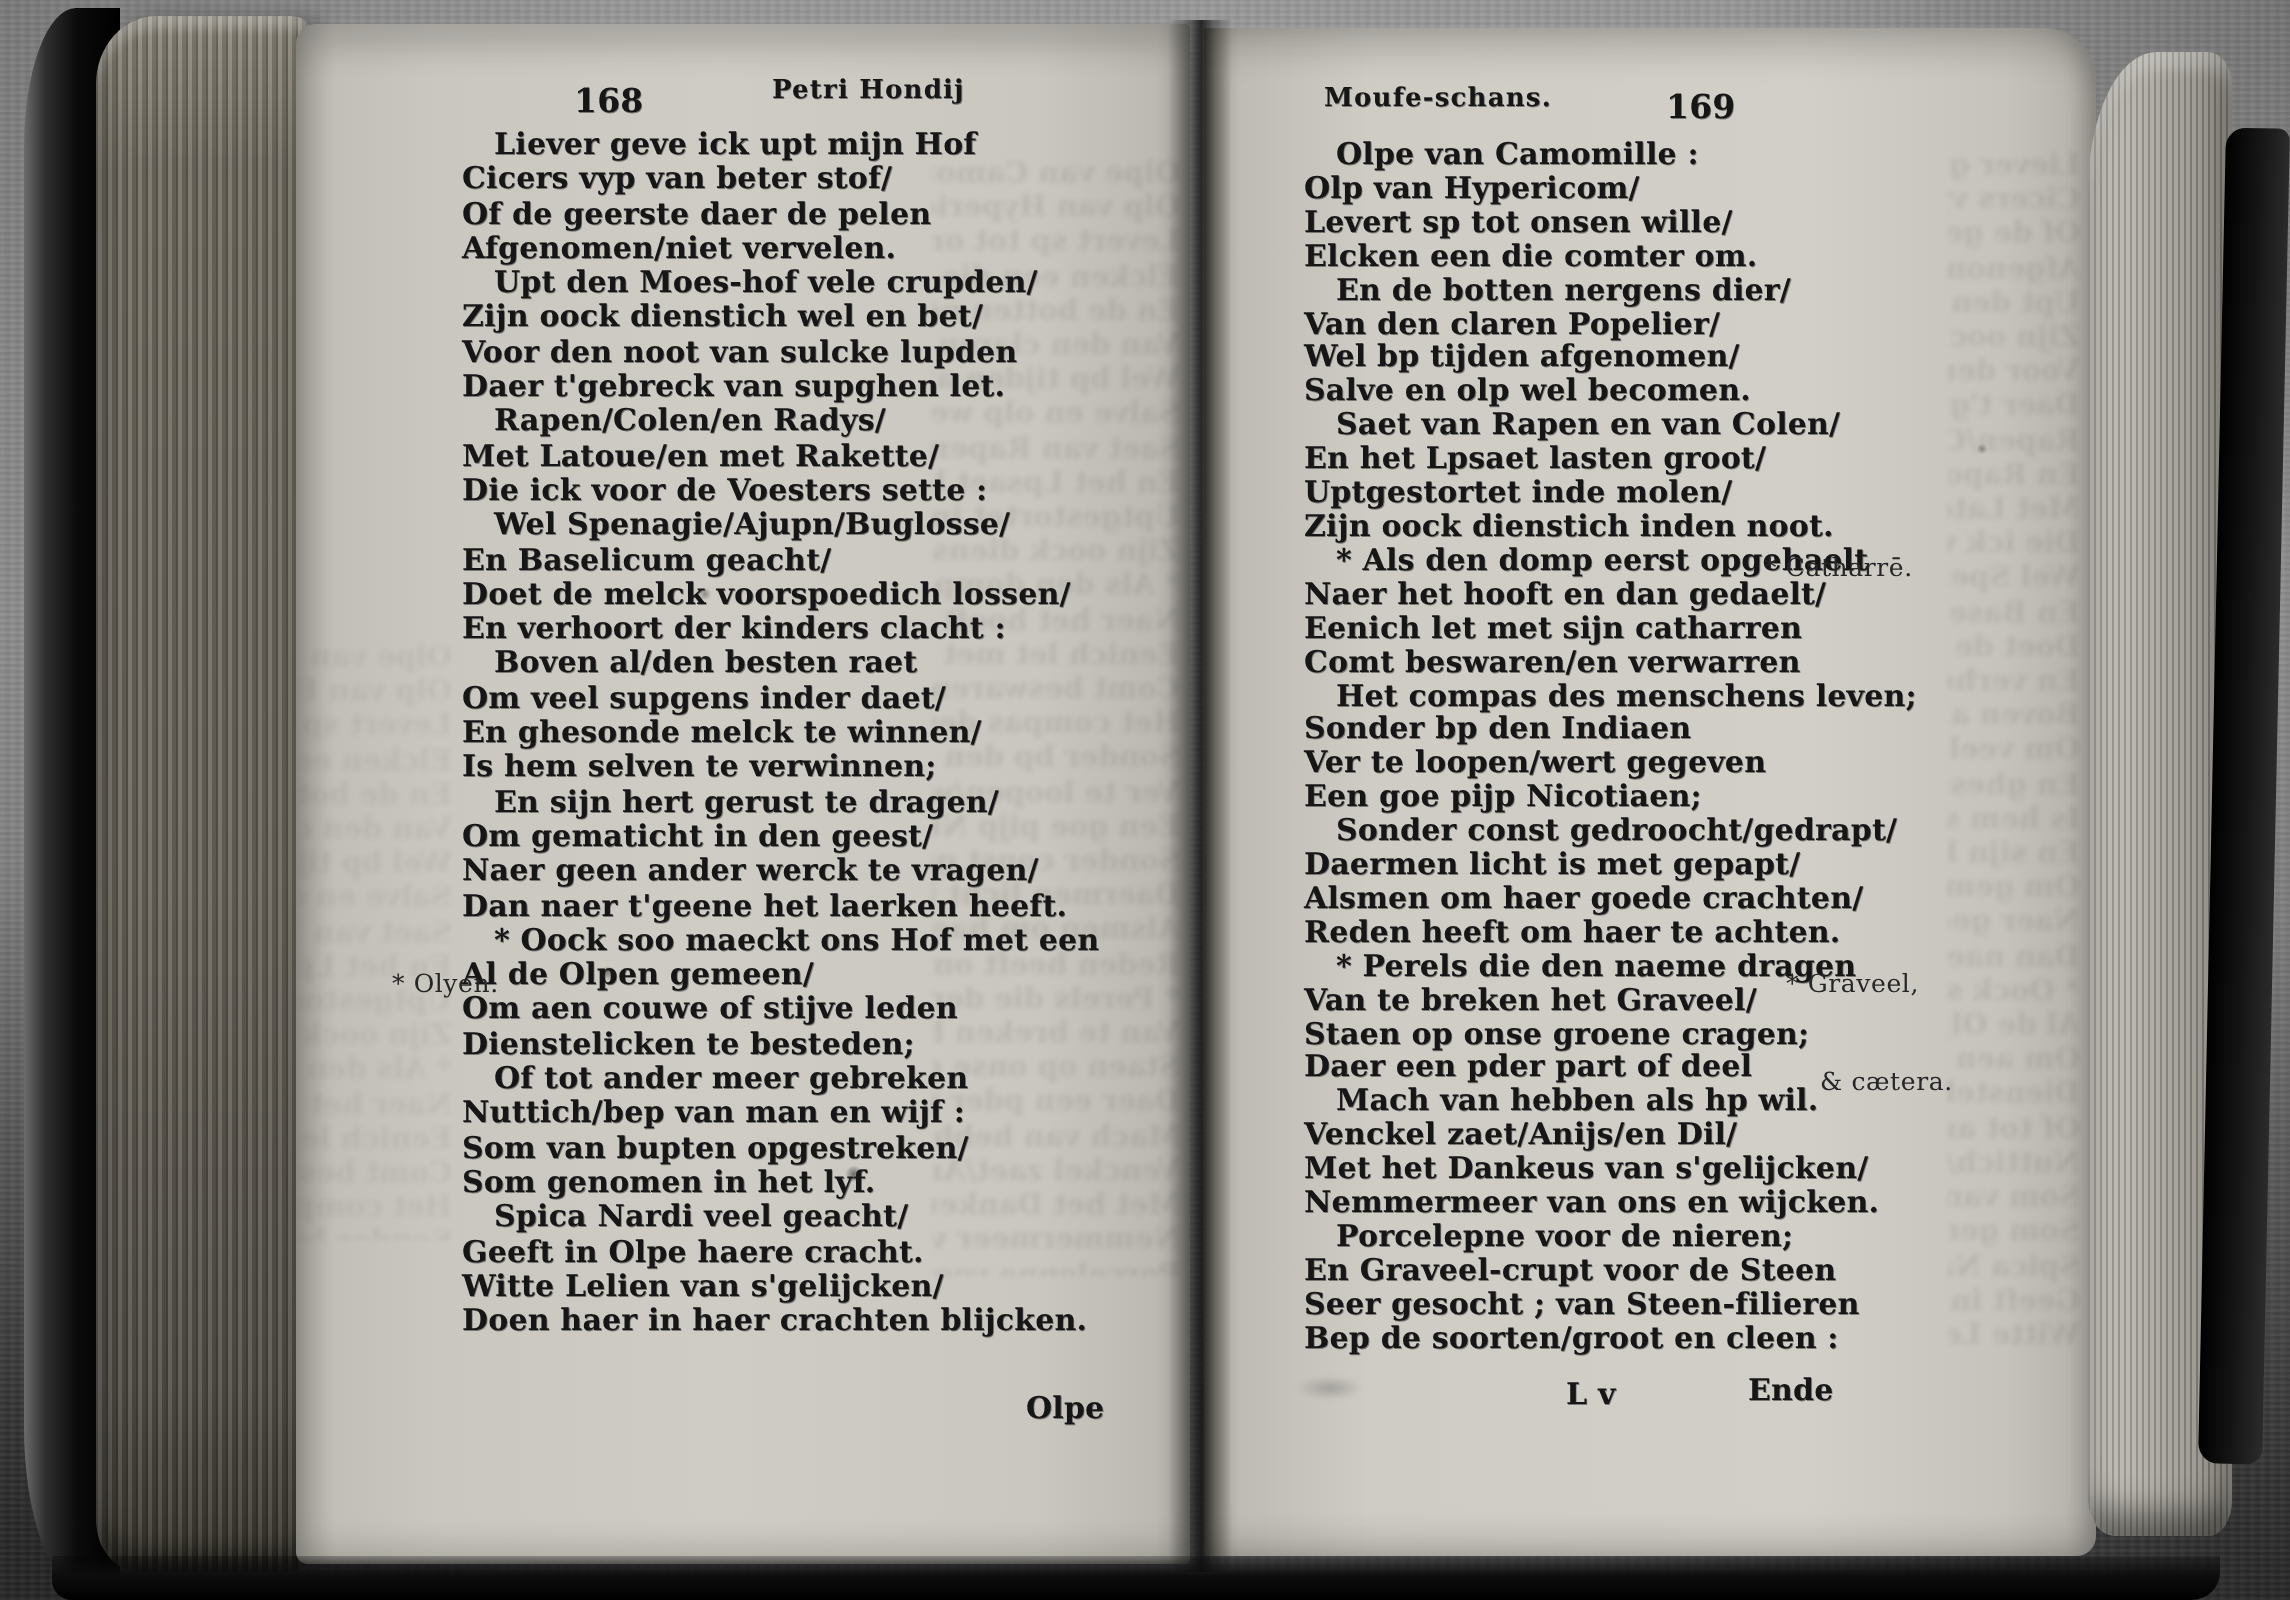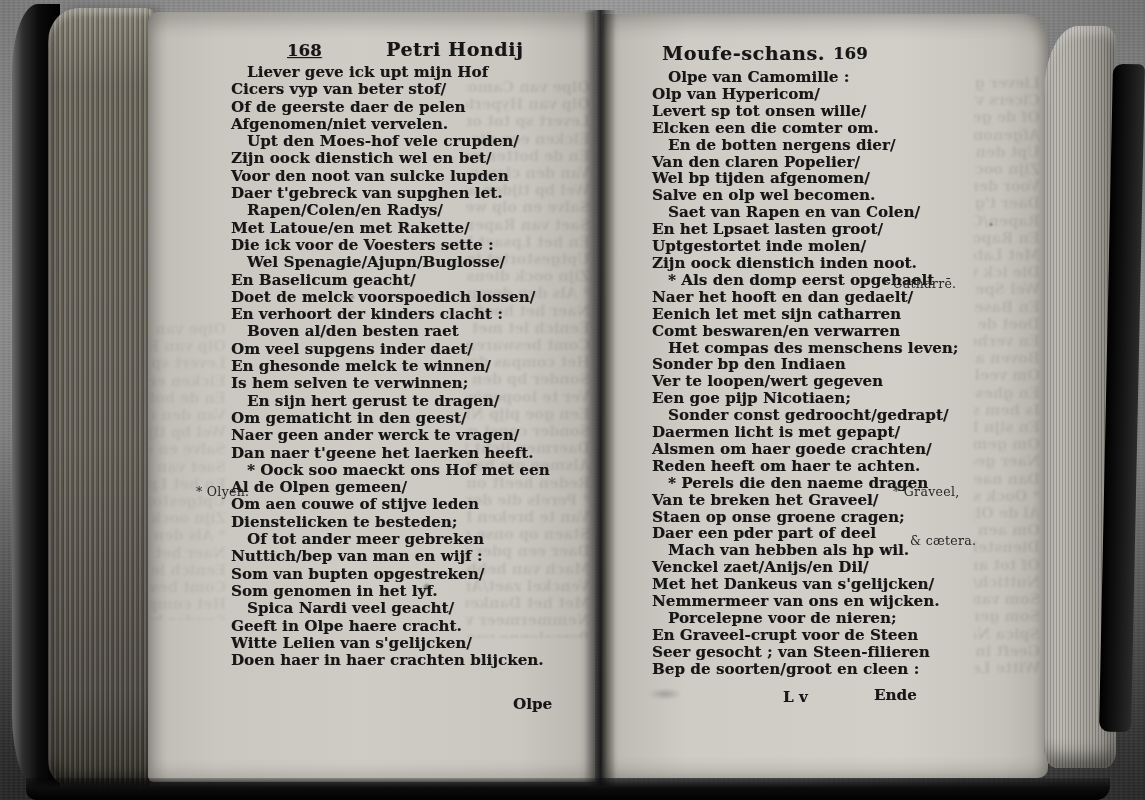--- a/index.html
+++ b/index.html
@@ -77,21 +77,21 @@
   }
 
   
   .bl{ 
     font-family:"DejaVu Serif", serif;font-weight:bold;color:#161616;
     letter-spacing:0.1px;text-shadow:0.4px 0.4px 0 rgba(20,20,20,0.45);
   }
   .rom{font-family:"DejaVu Serif", serif;font-weight:normal;color:#262626;}
   .pagehead{position:absolute;white-space:nowrap;}
   .pagenum{font-size:16.5px;}
-  .headtitle{font-size:19px;letter-spacing:0.6px;}
+  .headtitle{font-size:13px;letter-spacing:0.6px;}
   .textblock{position:absolute;white-space:nowrap;}
   .textblock .line{font-size:15px;}
   .text-left .line{line-height:17.3px;}
   .text-right .line{line-height:16.9px;margin-left:44px;}
   .line.indent{padding-left:16px;}
   .marginnote{position:absolute;font-size:12.5px;letter-spacing:0.3px;white-space:nowrap;}
   .catchword,.sigmark,.endword{position:absolute;font-size:15px;white-space:nowrap;}
 
   
   .ghost{
@@ -214,21 +214,21 @@
           <div class="gline">Geeft in Olpe haere cracht.</div>
           <div class="gline">Witte Lelien van s'gelijcken/</div>
         </div>
     </div>
 
     <div class="gutter"></div>
     <div class="foredge-right"></div>
     <div class="cover-right"></div>
     <div class="book-bottom"></div>
 
-    <div class="pagehead bl pagenum" style="left:287px;top:41px;text-decoration:underline;">168</div>
+    <div class="pagehead bl pagenum" style="left:287px;top:41px;">168</div>
     <div class="pagehead bl headtitle" style="left:386px;top:38px;">Petri Hondij</div>
 
     <div class="textblock text-left bl" style="left:231px;top:64px;">
         <div class="line indent">Liever geve ick upt mijn Hof</div>
         <div class="line">Cicers vyp van beter stof/</div>
         <div class="line">Of de geerste daer de pelen</div>
         <div class="line">Afgenomen/niet vervelen.</div>
         <div class="line indent">Upt den Moes-hof vele crupden/</div>
         <div class="line">Zijn oock dienstich wel en bet/</div>
         <div class="line">Voor den noot van sulcke lupden</div>

